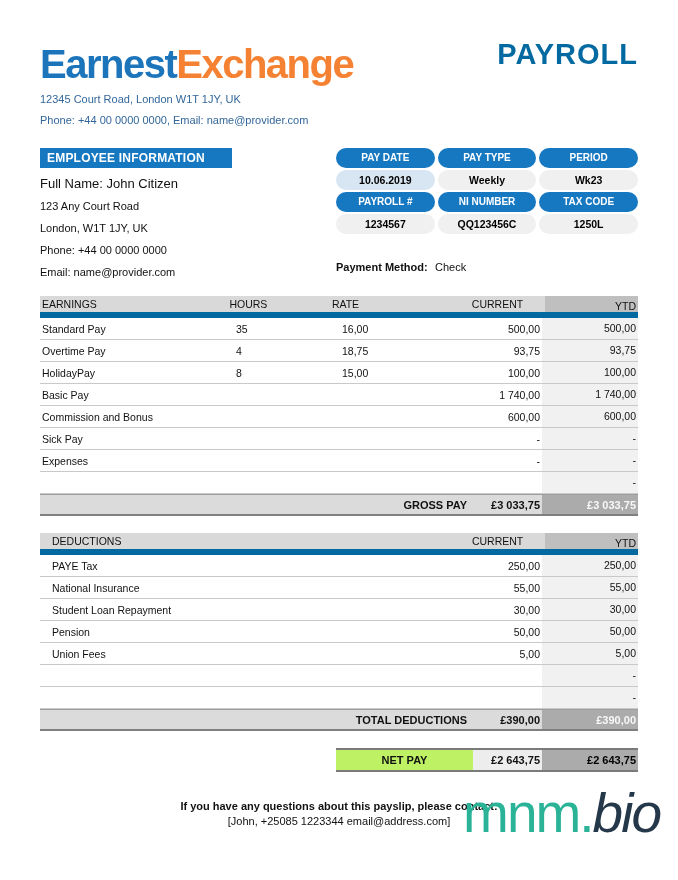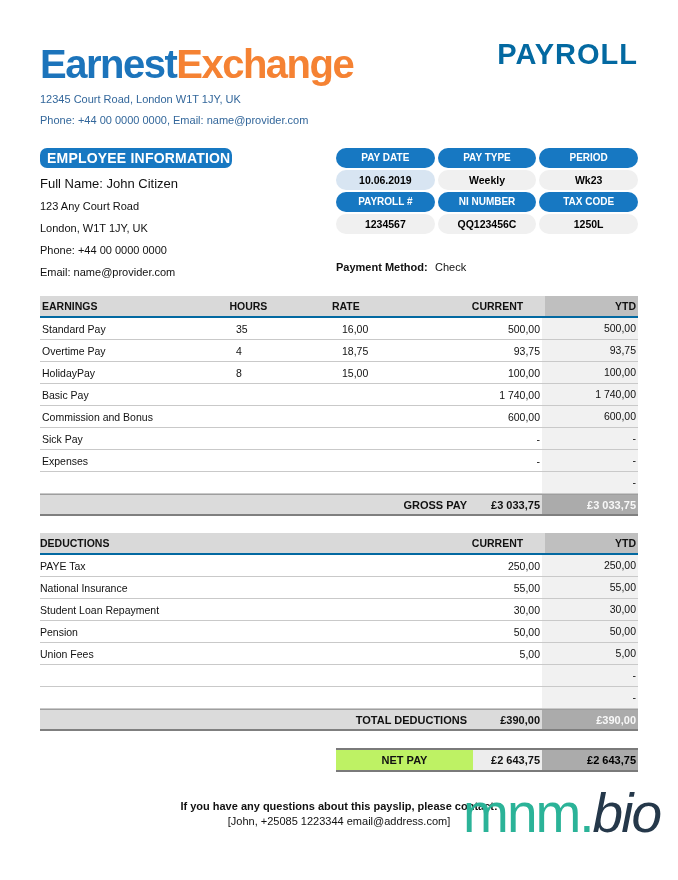--- a/index.html
+++ b/index.html
@@ -18,44 +18,44 @@
   .doc-title { font-size: 29px; font-weight: bold; color: #0369a1;
     letter-spacing: 1px; margin-bottom: 15px; line-height: 1; }
 
   .company-address { position: absolute; top: 89px; left: 40px;
     font-size: 11px; color: #33679B; line-height: 21px; }
 
   
   .info-section { position: absolute; top: 148px; left: 40px; width: 598px; display: flex; }
   .emp-col { width: 296px; }
   .emp-bar { width: 192px; height: 20px; background: #1778C2; color: #fff;
-    font-size: 14px; font-weight: bold; line-height: 20px; padding-left: 7px;
-    letter-spacing: 0.2px; border-radius: 7px; }
+    font-size: 12px; font-weight: bold; line-height: 20px; padding-left: 7px;
+    letter-spacing: 0.2px; }
   .emp-name { margin-top: 8px; font-size: 13px; font-weight: normal; height: 15px; }
   .emp-line { margin-top: 9px; font-size: 11px; height: 13px; }
 
   .pay-col { margin-left: auto; width: 302px; }
   .pay-grid { display: grid; grid-template-columns: repeat(3, 1fr); gap: 2px 3px; }
   .pg-cell { height: 20px; line-height: 20px; text-align: center; font-size: 10px; border-radius: 10px; }
   .pg-hdr { background: #1778C2; color: #fff; font-weight: bold; }
   .pg-val { background: #F0F0F0; color: #000; font-weight: bold; font-size: 10.5px; }
   .pg-val.blue { background: #D8E5F2; }
   .payment-method { margin-top: 27px; font-size: 11px; display: flex; }
   .pm-label { font-weight: bold; width: 99px; }
   .pm-value { font-weight: normal; }
 
   
   .tbl { position: absolute; left: 40px; width: 598px; font-size: 10.5px; }
   .tbl-earnings { top: 296px; }
   .tbl-deductions { top: 533px; }
   .t-row { display: flex; height: 22px; align-items: center;
     border-bottom: 1px solid #C9C9C9; }
-  .t-row.t-hdr { background: #D9D9D9; font-weight: bold; border-bottom: 2px solid #0369a1; }
+  .t-row.t-hdr { background: #D9D9D9; font-weight: normal; border-bottom: 6px solid #0369a1; }
   .c-label { width: 196px; padding-left: 2px; }
-  .c-label-wide { width: 408px; padding-left: 0; }
+  .c-label-wide { width: 408px; padding-left: 12px; }
   .c-hours { width: 106px; }
   .c-rate { width: 106px; }
   .c-cur { width: 94px; text-align: right; padding-right: 2px; }
   .c-ytd { width: 96px; text-align: right; padding-right: 2px;
     background: #F1F1F1; align-self: stretch; line-height: 21px; }
   .t-hdr .c-ytd { background: #BFBFBF; line-height: 21px; margin-left: 20px; }
 
   .t-row.t-total { background: #DBDBDB; font-weight: bold; font-size: 11px;
     border-top: 1px solid #9E9E9E; border-bottom: 2px solid #7F7F7F; }
   .t-total .t-lbl { width: 427px; text-align: right; }

